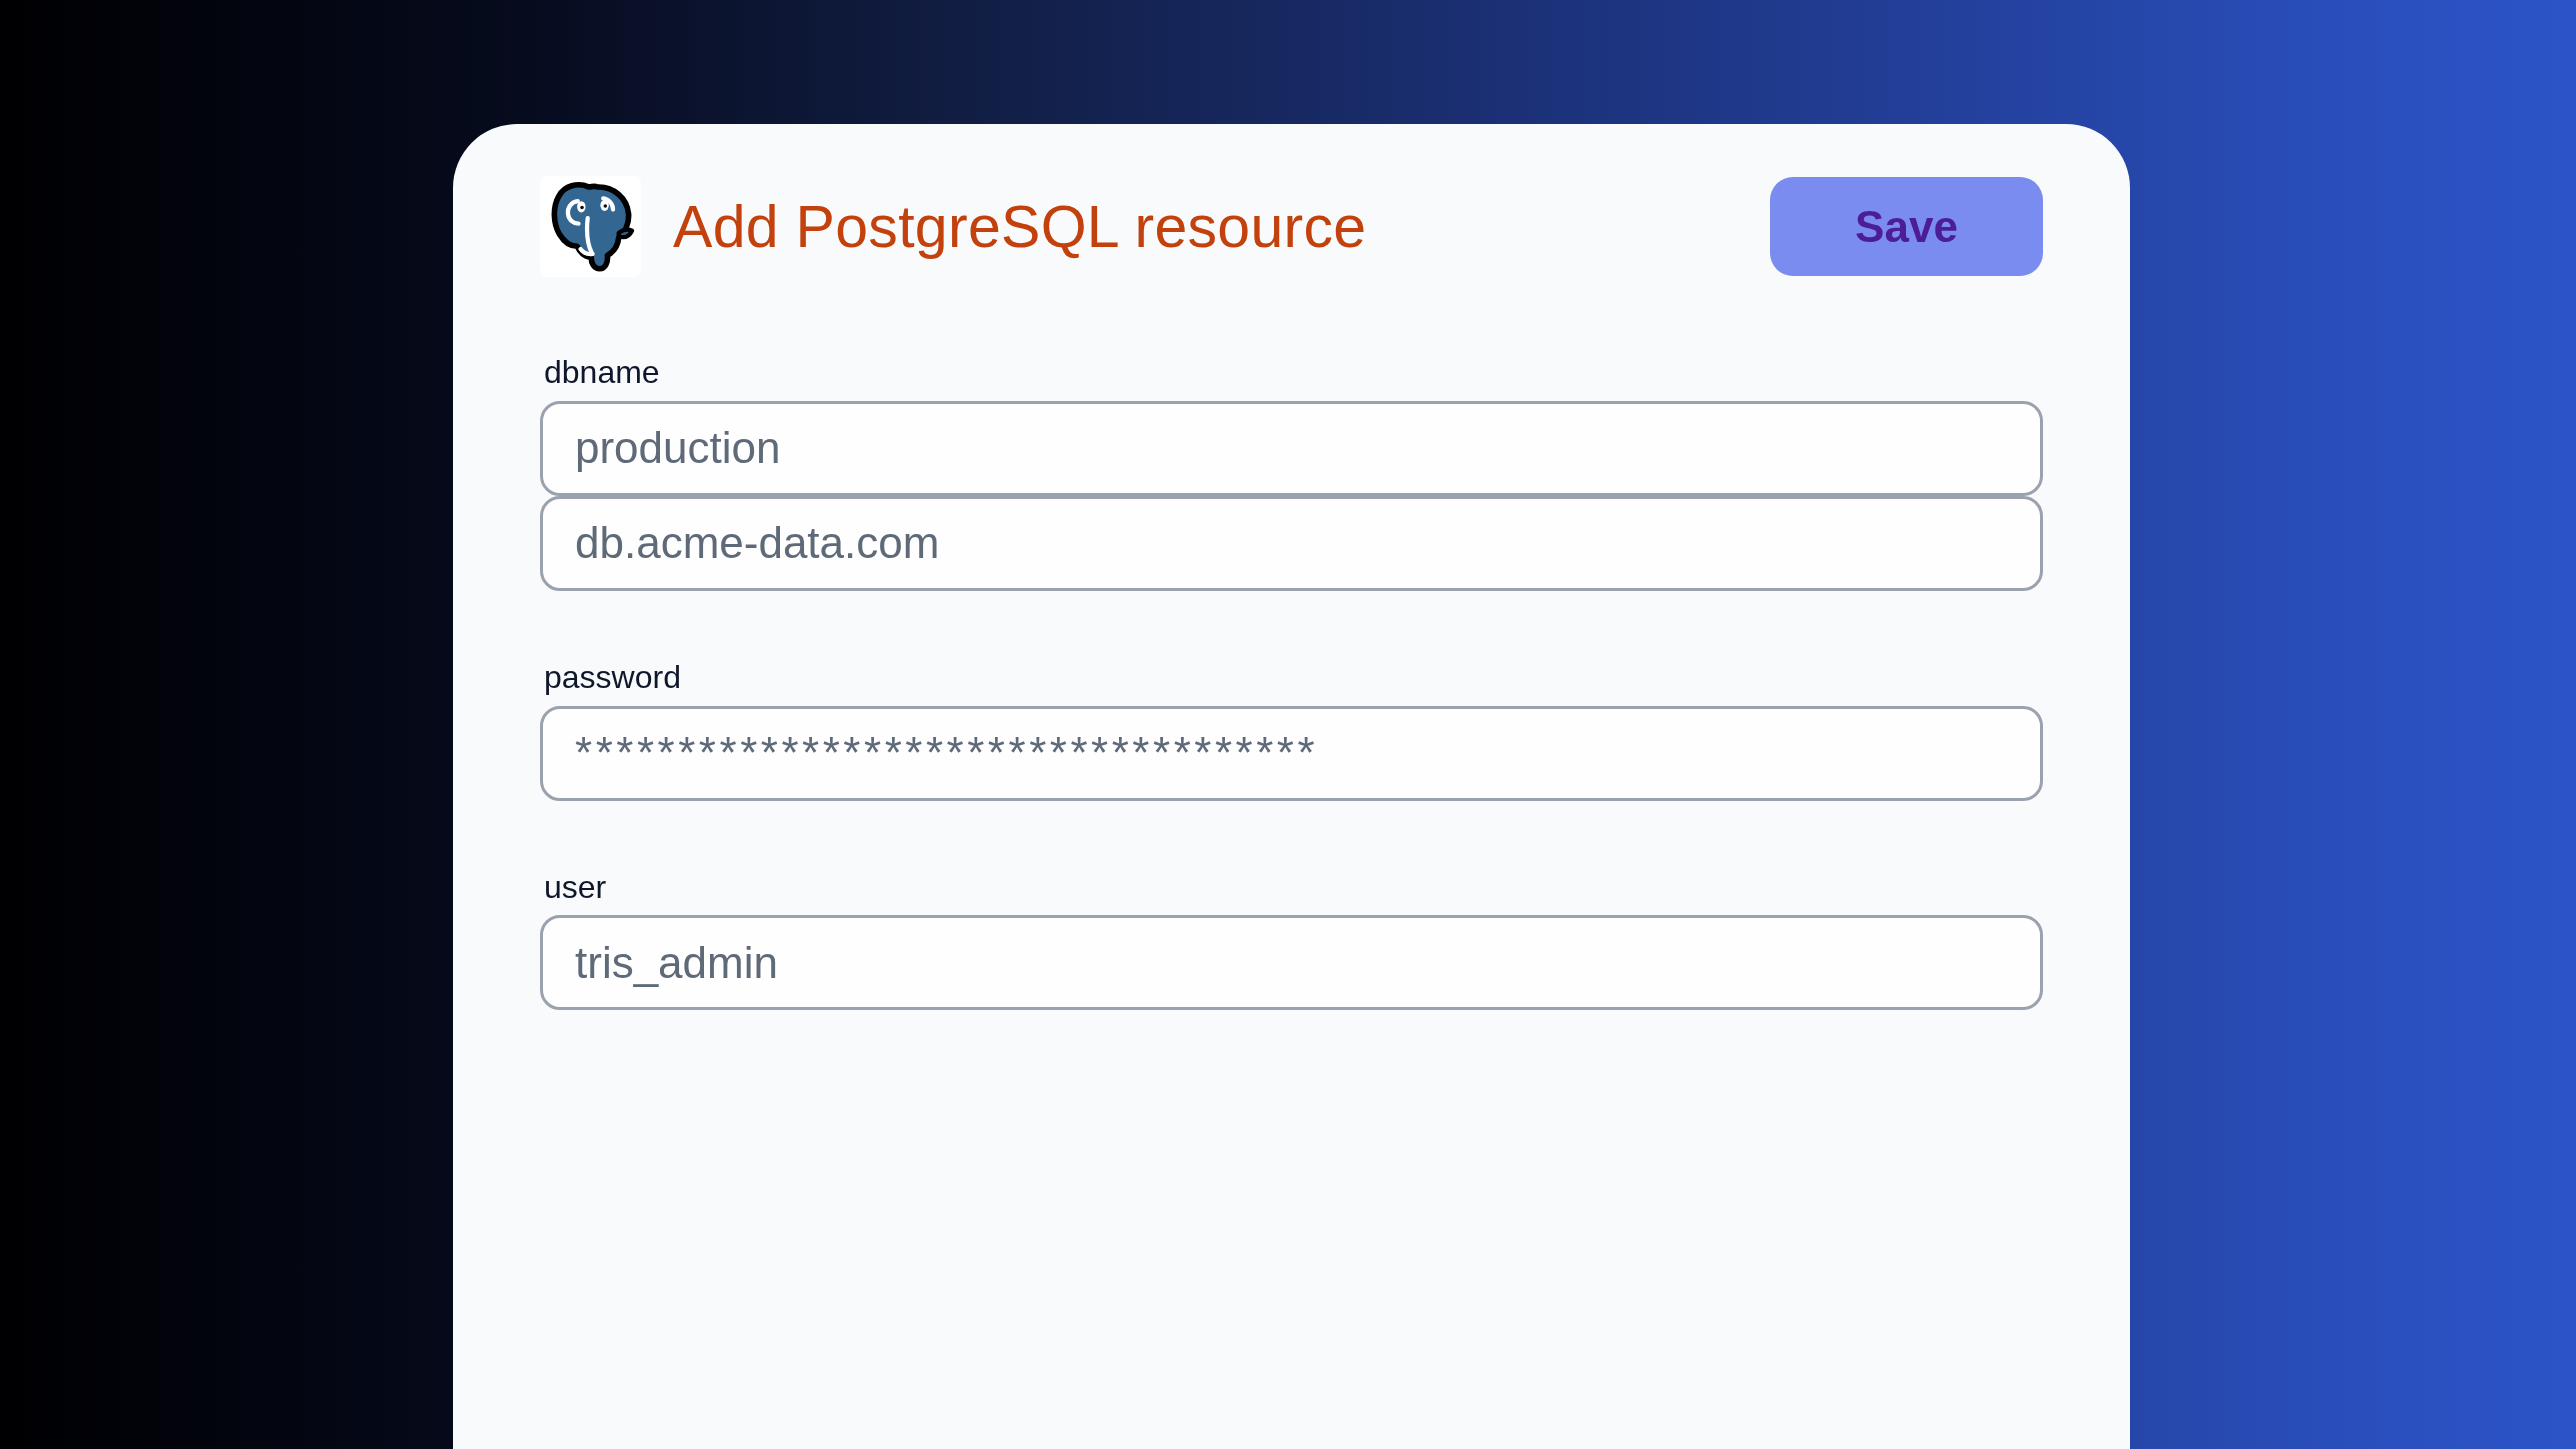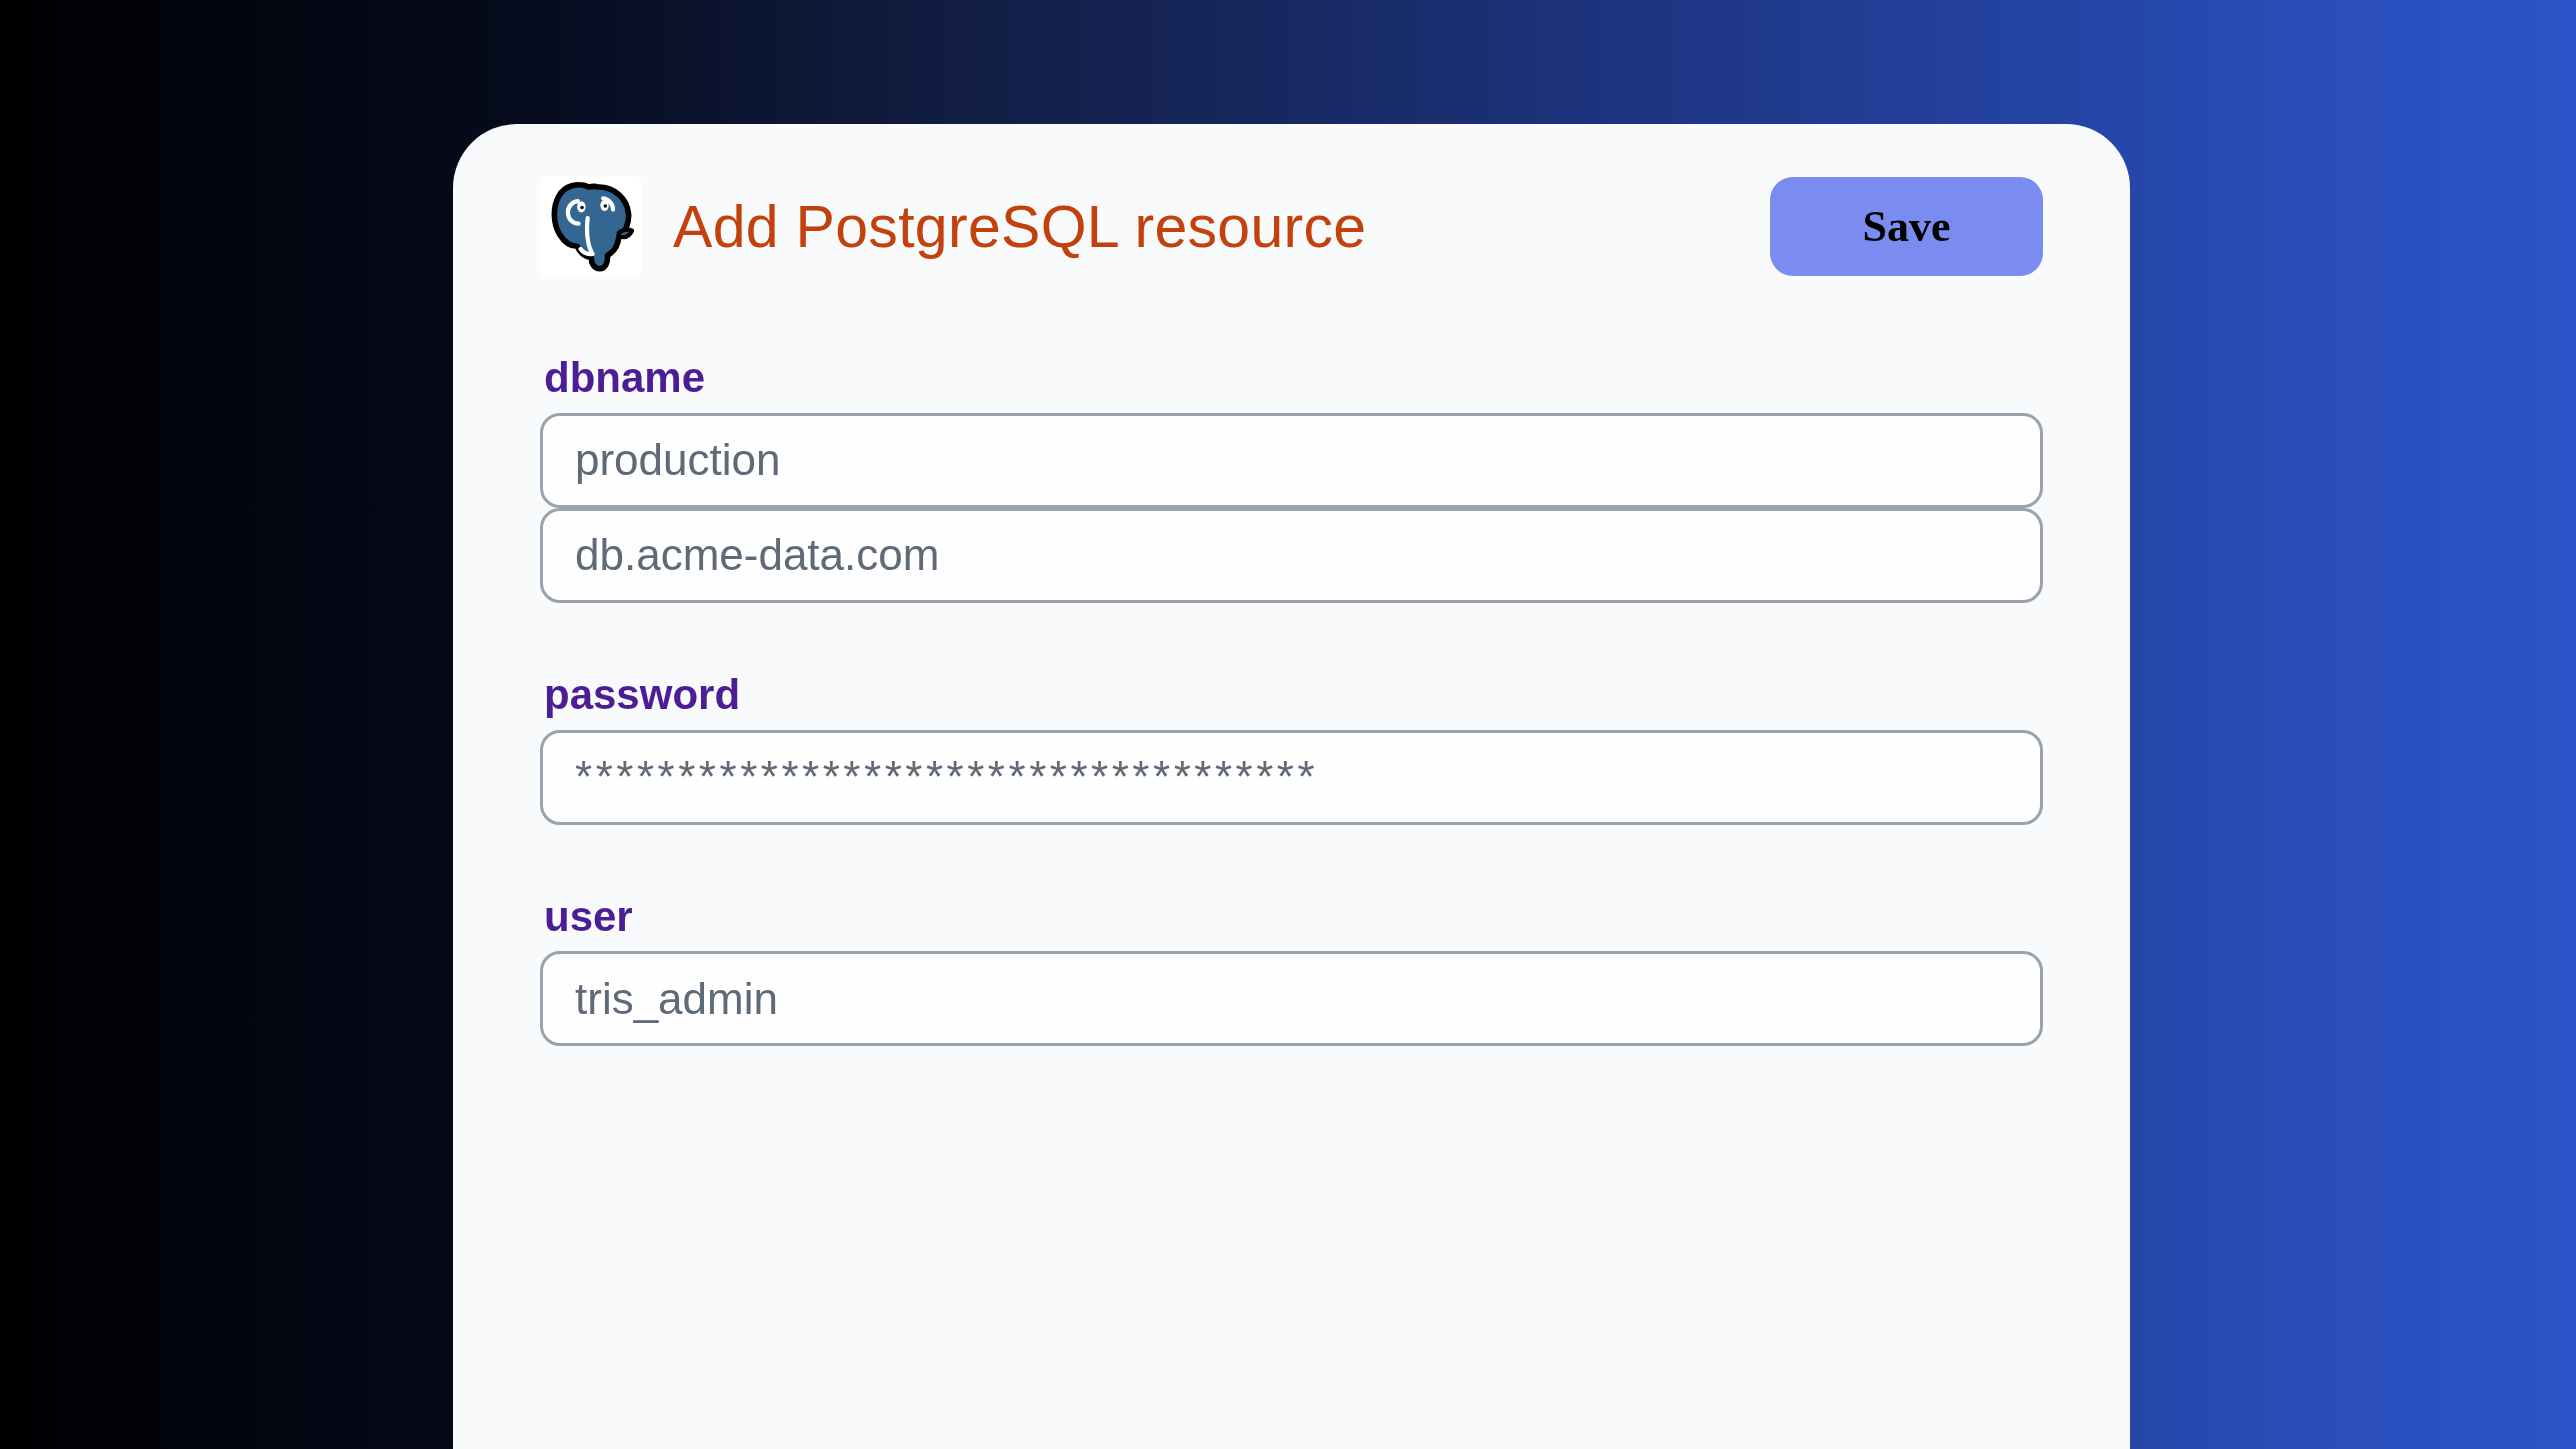--- a/index.html
+++ b/index.html
@@ -55,35 +55,35 @@
     letter-spacing: 0.3px;
     white-space: nowrap;
   }
   .save-btn {
     margin-left: auto;
     width: 273px;
     height: 99px;
     background: #7b8cf0;
     border: none;
     border-radius: 23px;
-    color: #000000;
+    color: #4c1d95;
     font-size: 44px;
     font-weight: 700;
-    font-family: Liberation Serif, serif;
+    font-family: Liberation Sans, sans-serif;
     cursor: pointer;
     display: flex;
     align-items: center;
     justify-content: center;
   }
   .field-label {
     margin: 67px 0 9.4px 4px;
-    font-size: 42px;
+    font-size: 32px;
     line-height: 1.2;
-    font-weight: 700;
-    color: #4c1d95;
+    font-weight: 400;
+    color: #0f172a;
   }
   .field-label.first { margin-top: 76px; }
   .text-input {
     display: block;
     width: 100%;
     height: 95px;
     box-sizing: border-box;
     border: 3.4px solid #9aa2ae;
     border-radius: 20px;
     background: #fffefe;

